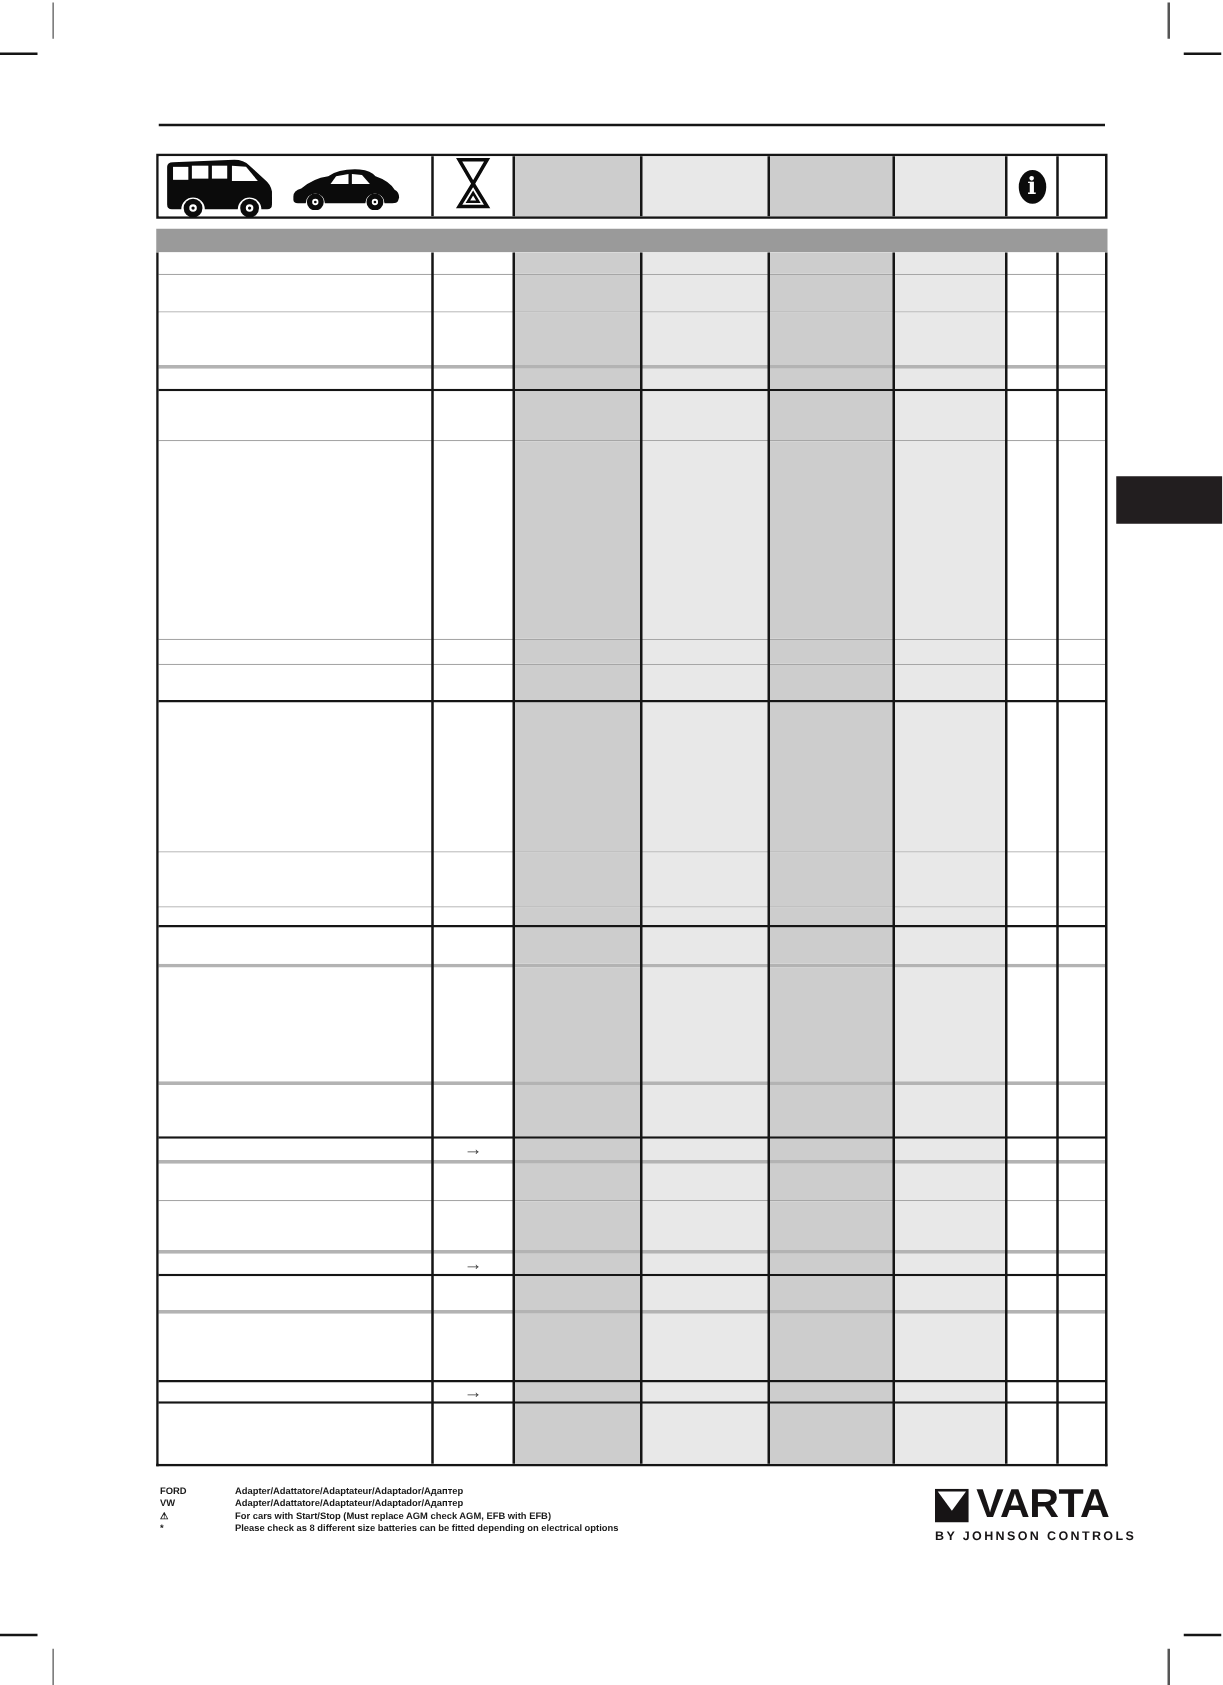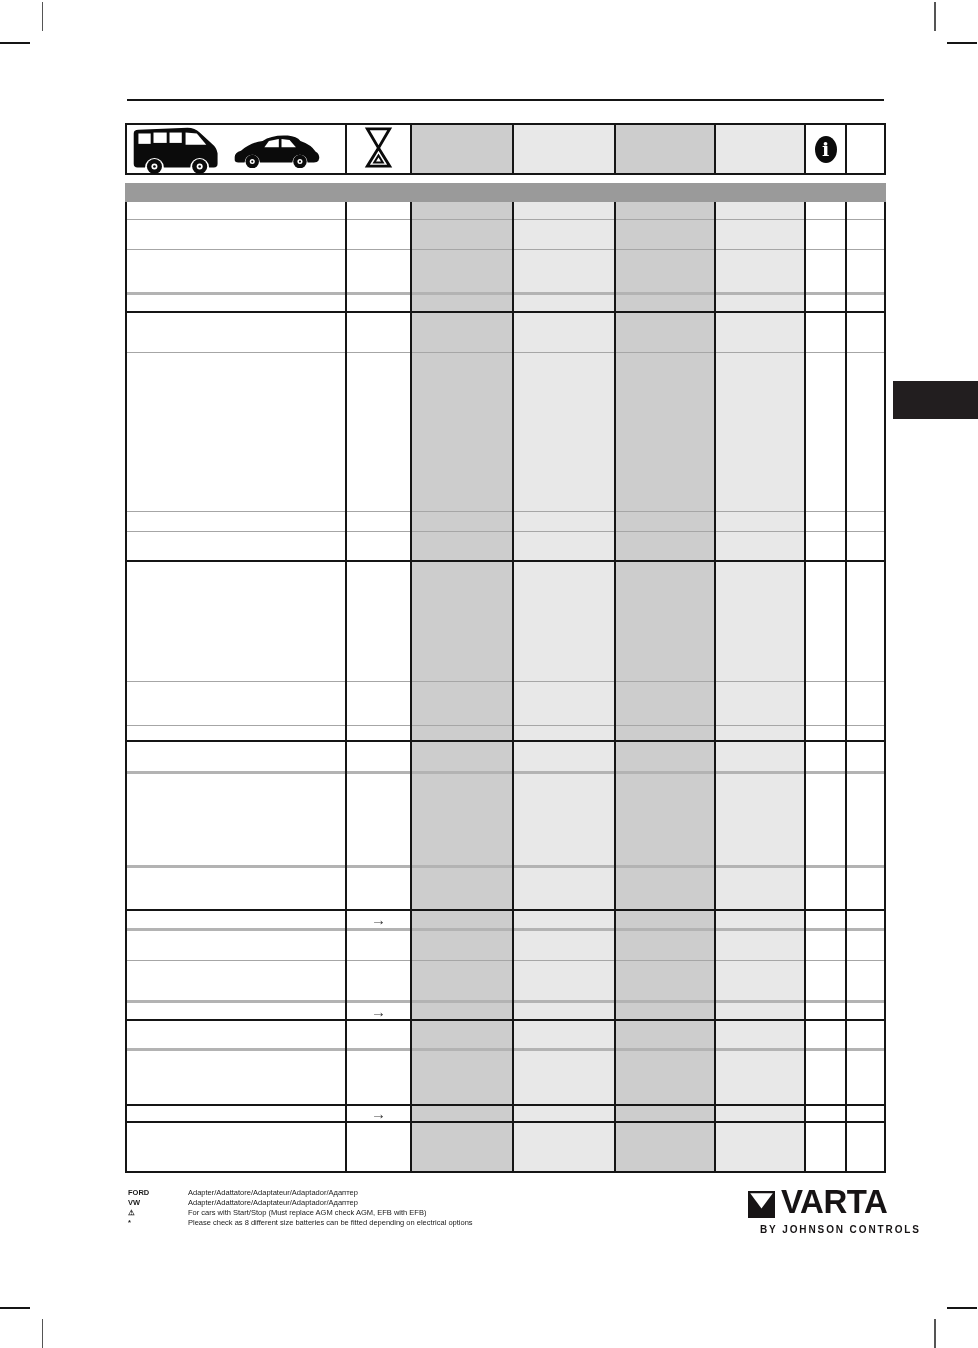--- a/index.html
+++ b/index.html
@@ -46,28 +46,28 @@
   
   #section-tab{position:absolute;left:893px;top:381px;width:85px;height:38px;background:#221e1f;}
   
   .info-badge{width:22px;height:27px;border-radius:50%;background:#0b0b0b;color:#fff;
     display:flex;align-items:center;justify-content:center;
     font-family:"DejaVu Serif", serif;font-weight:bold;font-size:19px;line-height:1;}
   
   #legend{position:absolute;left:128px;top:1188px;font-size:7.5px;line-height:10px;color:#1a1a1a;}
   #legend .lrow{display:flex;}
   #legend .lsym{width:60px;font-weight:600;}
-  #legend .ltxt{font-weight:400;}
+  #legend .ltxt{font-weight:700;}
   
   #logo{position:absolute;left:745px;top:1186px;width:150px;height:55px;}
   #logo-mark{position:absolute;left:3px;top:5px;}
   #logo-word{position:absolute;left:36px;top:-2px;font-size:33px;font-weight:800;
     letter-spacing:-0.5px;color:#17141 5;color:#171415;transform:scaleY(0.98);transform-origin:top left;
     font-family:"Liberation Sans", sans-serif;}
-  #logo-tagline{position:absolute;left:15px;top:38px;font-size:10px;font-weight:700;
+  #logo-tagline{position:absolute;left:3px;top:38px;font-size:10px;font-weight:700;
     letter-spacing:1.9px;color:#171415;white-space:nowrap;}
 </style>
 </head>
 <body>
 
 <div id="page">
 
   <div class="crop v" style="left:41.5px;top:2px;"></div>
   <div class="crop h" style="left:0;top:42px;"></div>
   <div class="crop v" style="left:934px;top:2px;"></div>

